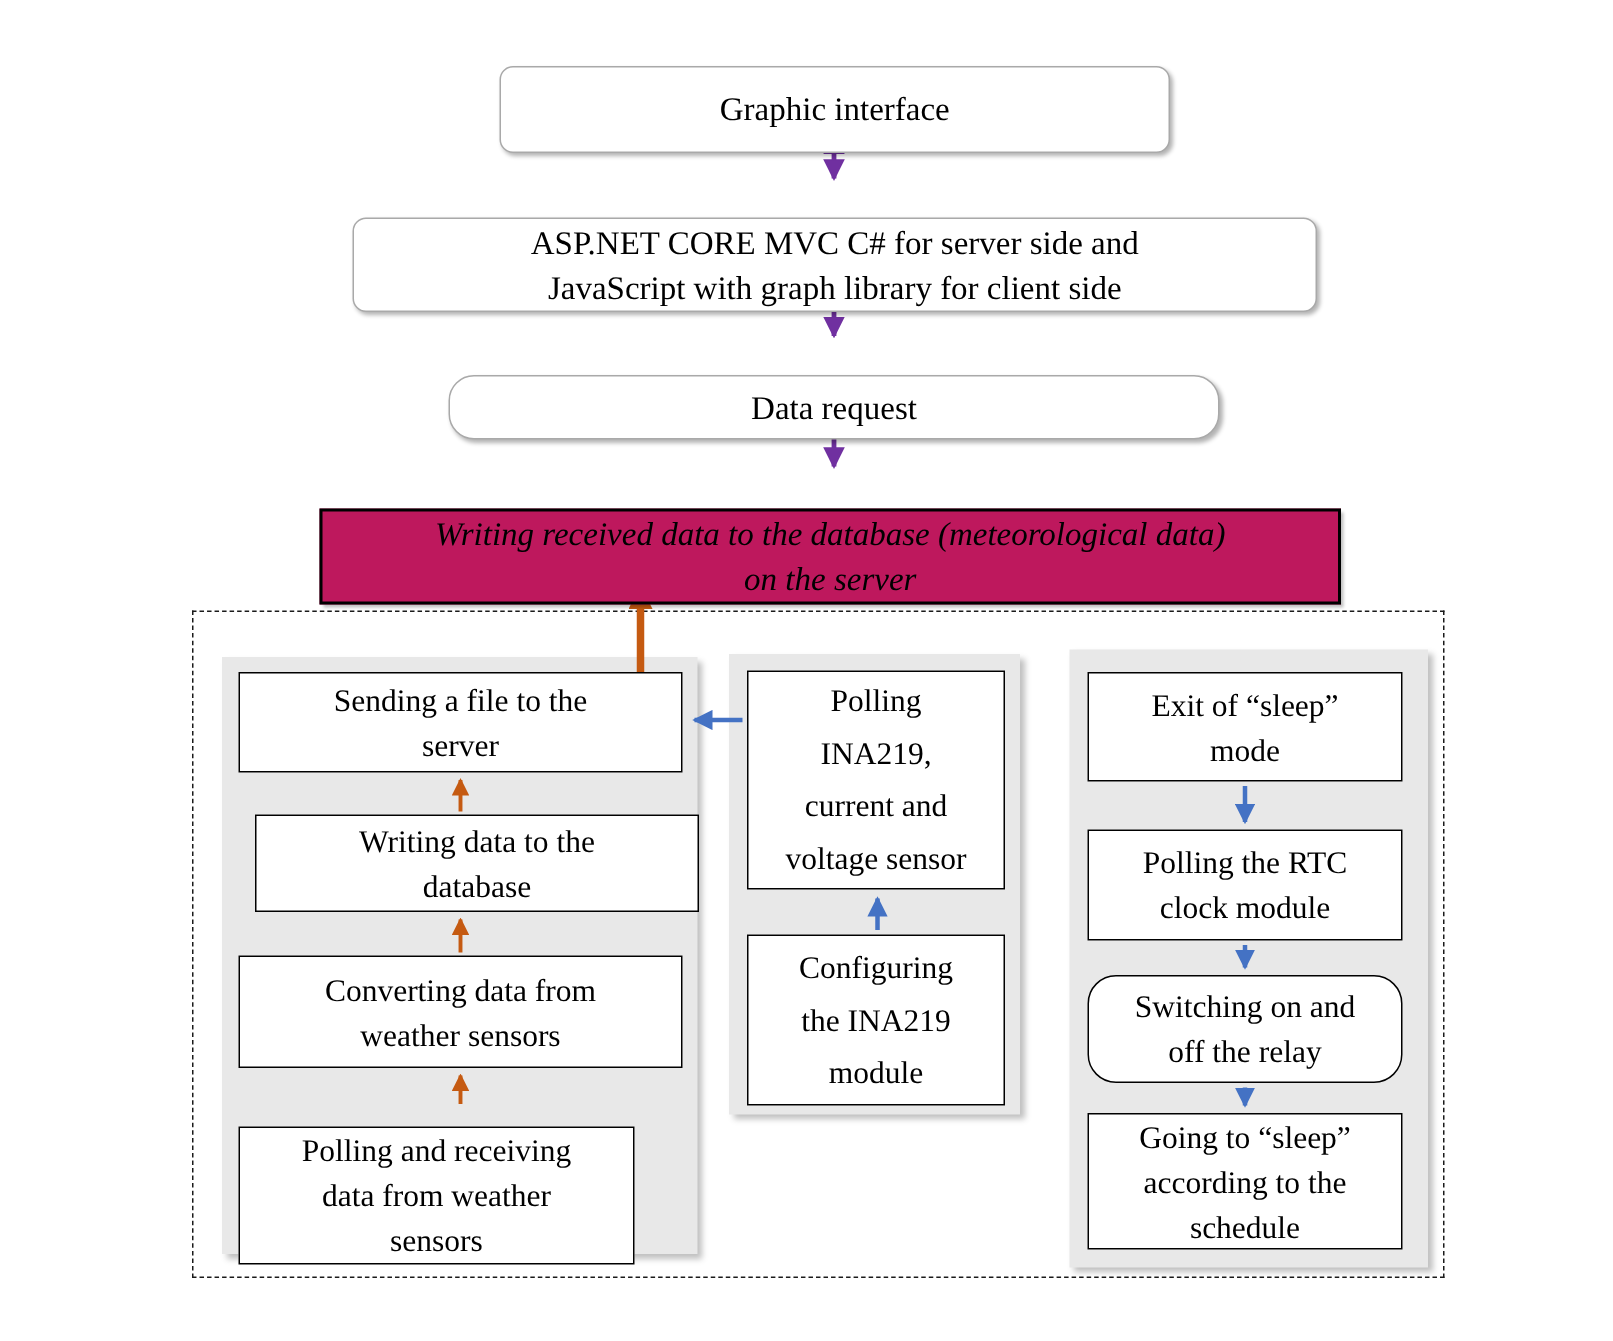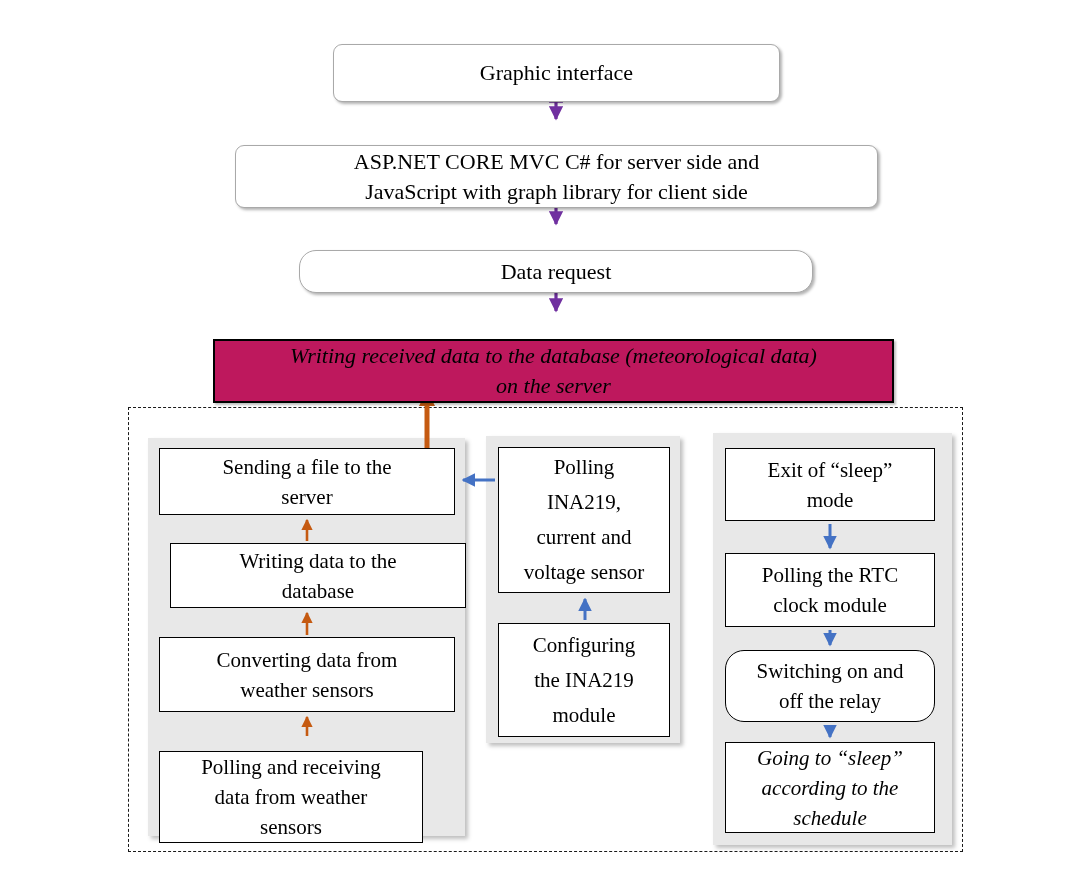--- a/index.html
+++ b/index.html
@@ -99,17 +99,17 @@
   <div class="node inner mid" style="left:498px;top:623px;width:172px;height:114px;">Configuring
 the INA219
 module</div>
 
   <div class="node inner" style="left:725px;top:448px;width:210px;height:73px;text-align:center;">Exit of “sleep”
 mode</div>
   <div class="node inner" style="left:725px;top:553px;width:210px;height:74px;">Polling the RTC
 clock module</div>
   <div class="node inner" style="left:725px;top:650px;width:210px;height:72px;border-radius:19px;">Switching on and
 off the relay</div>
-  <div class="node inner" style="left:725px;top:742px;width:210px;height:91px;font-style:italic;">Going to “sleep”
+  <div class="node inner" style="left:725px;top:742px;width:210px;height:91px;">Going to “sleep”
 according to the
 schedule</div>
 
 </div>
 
 </body></html>

